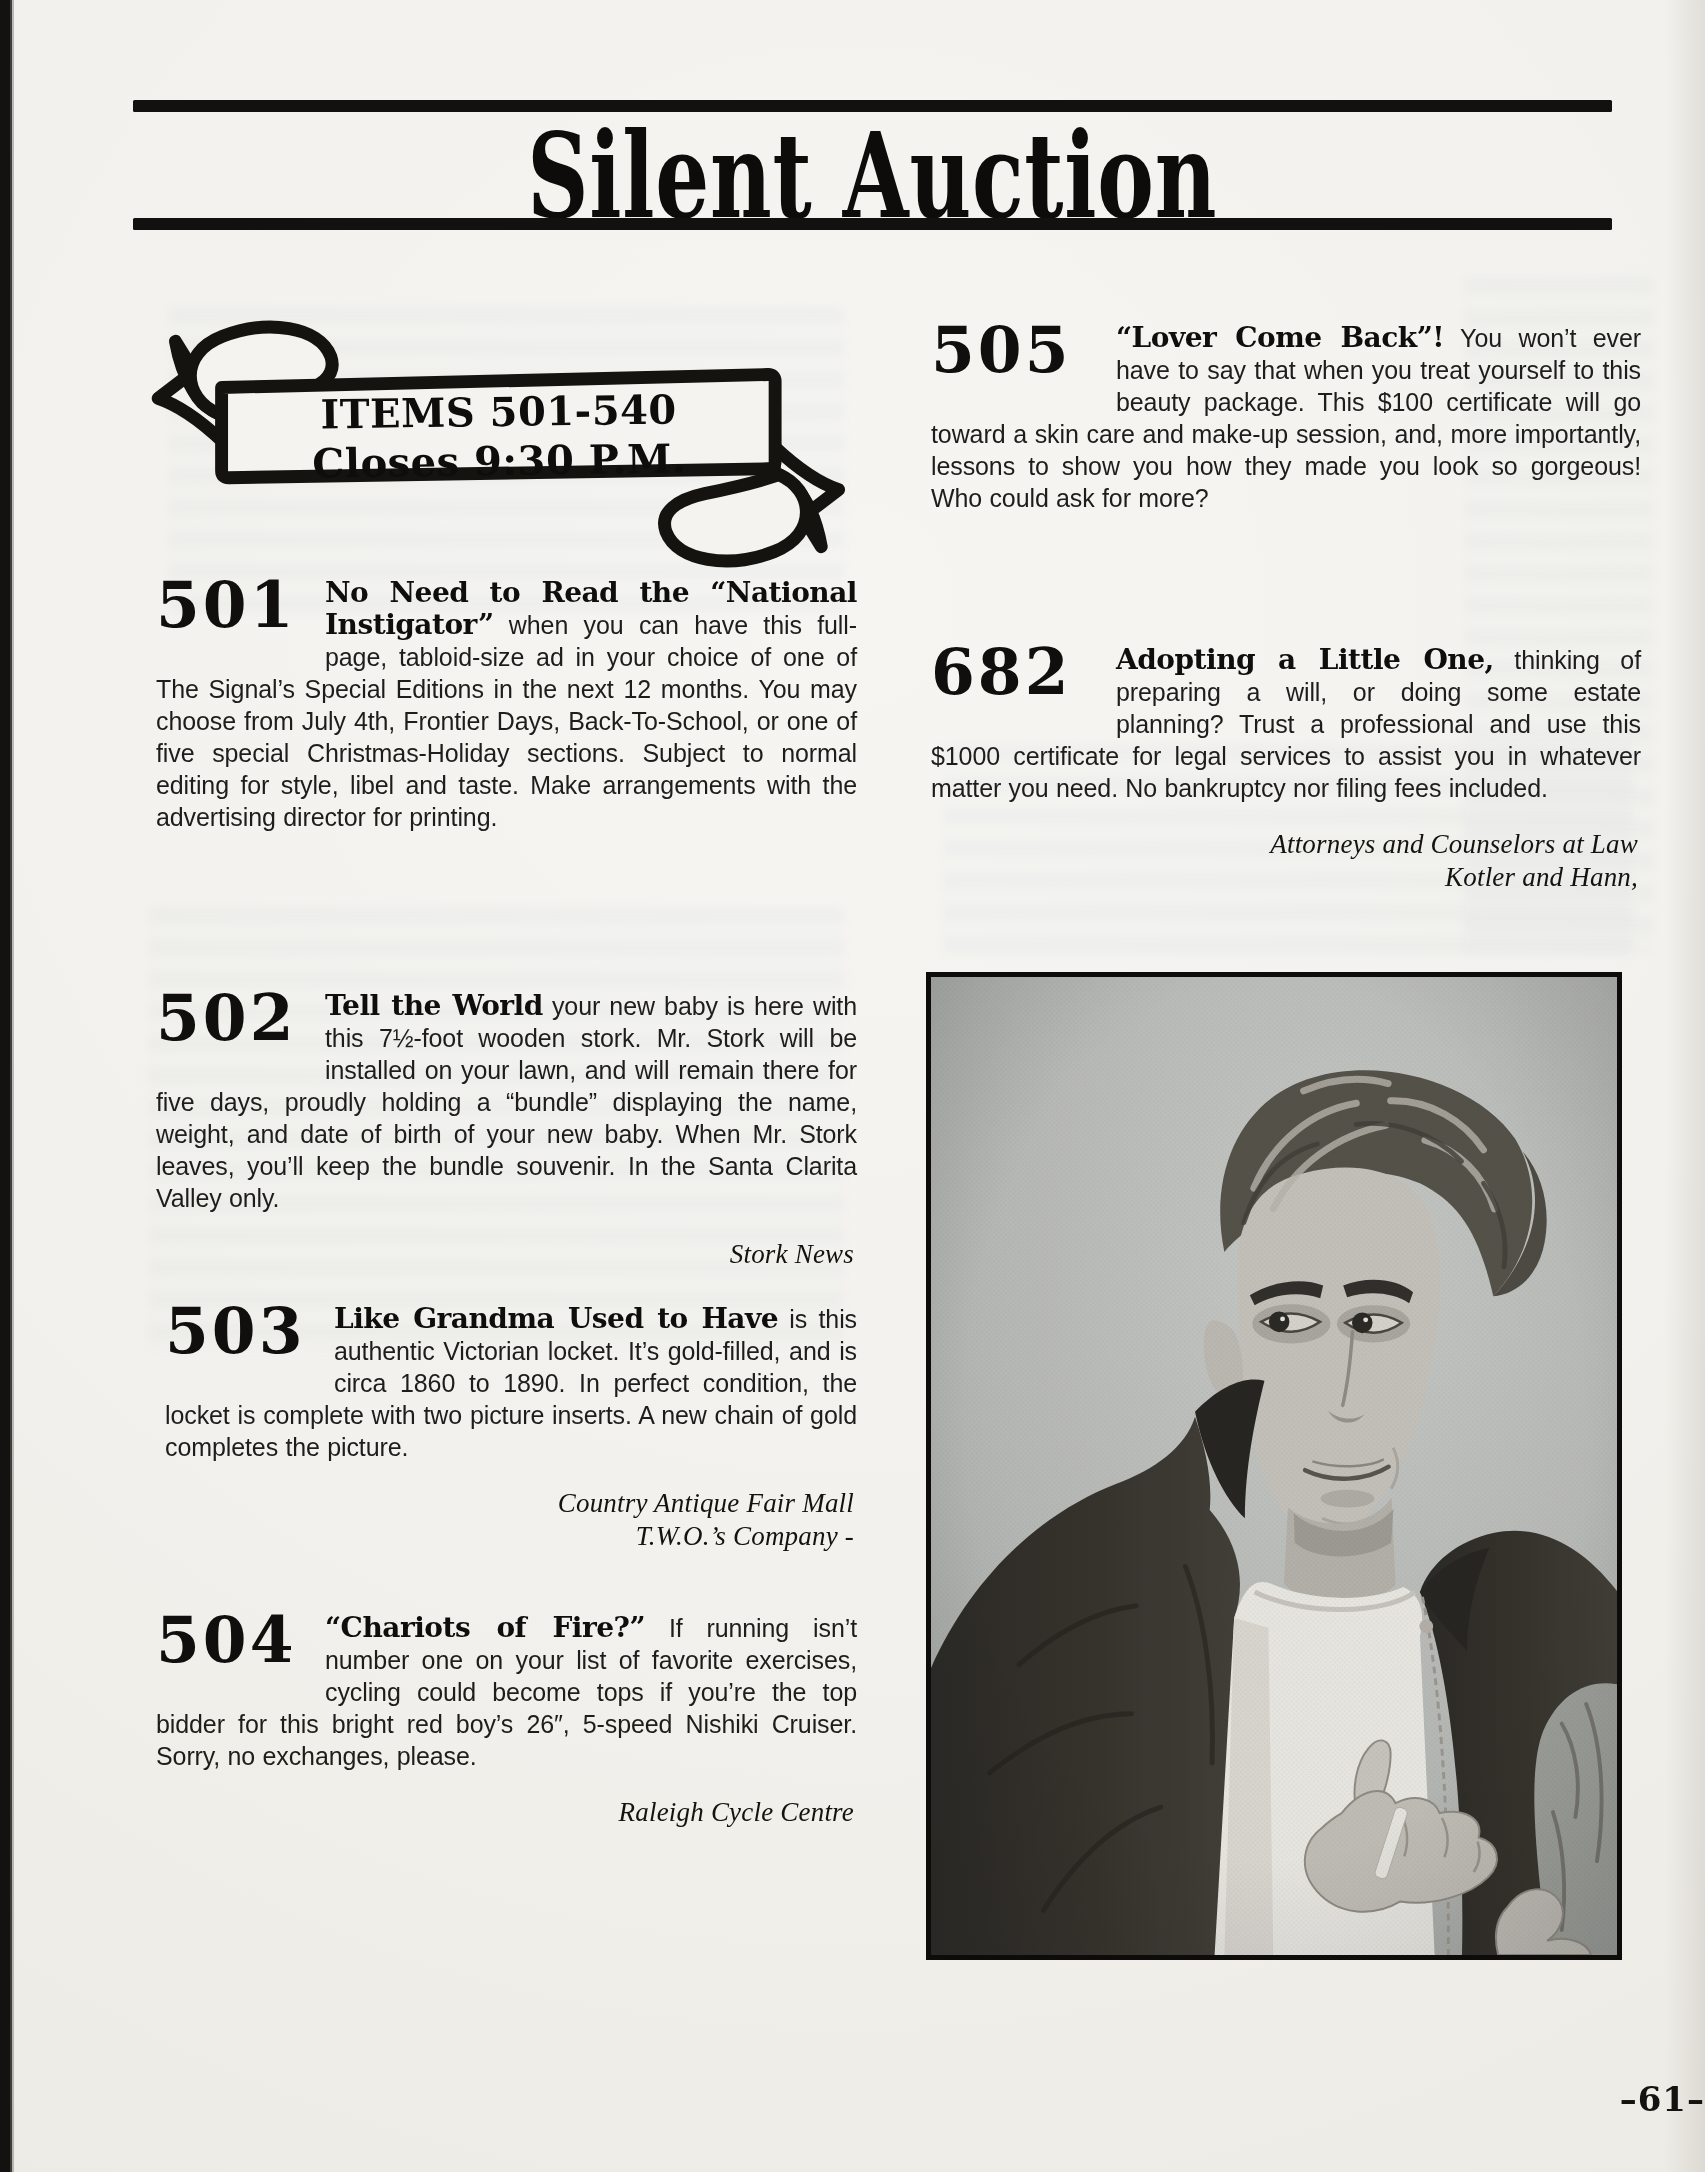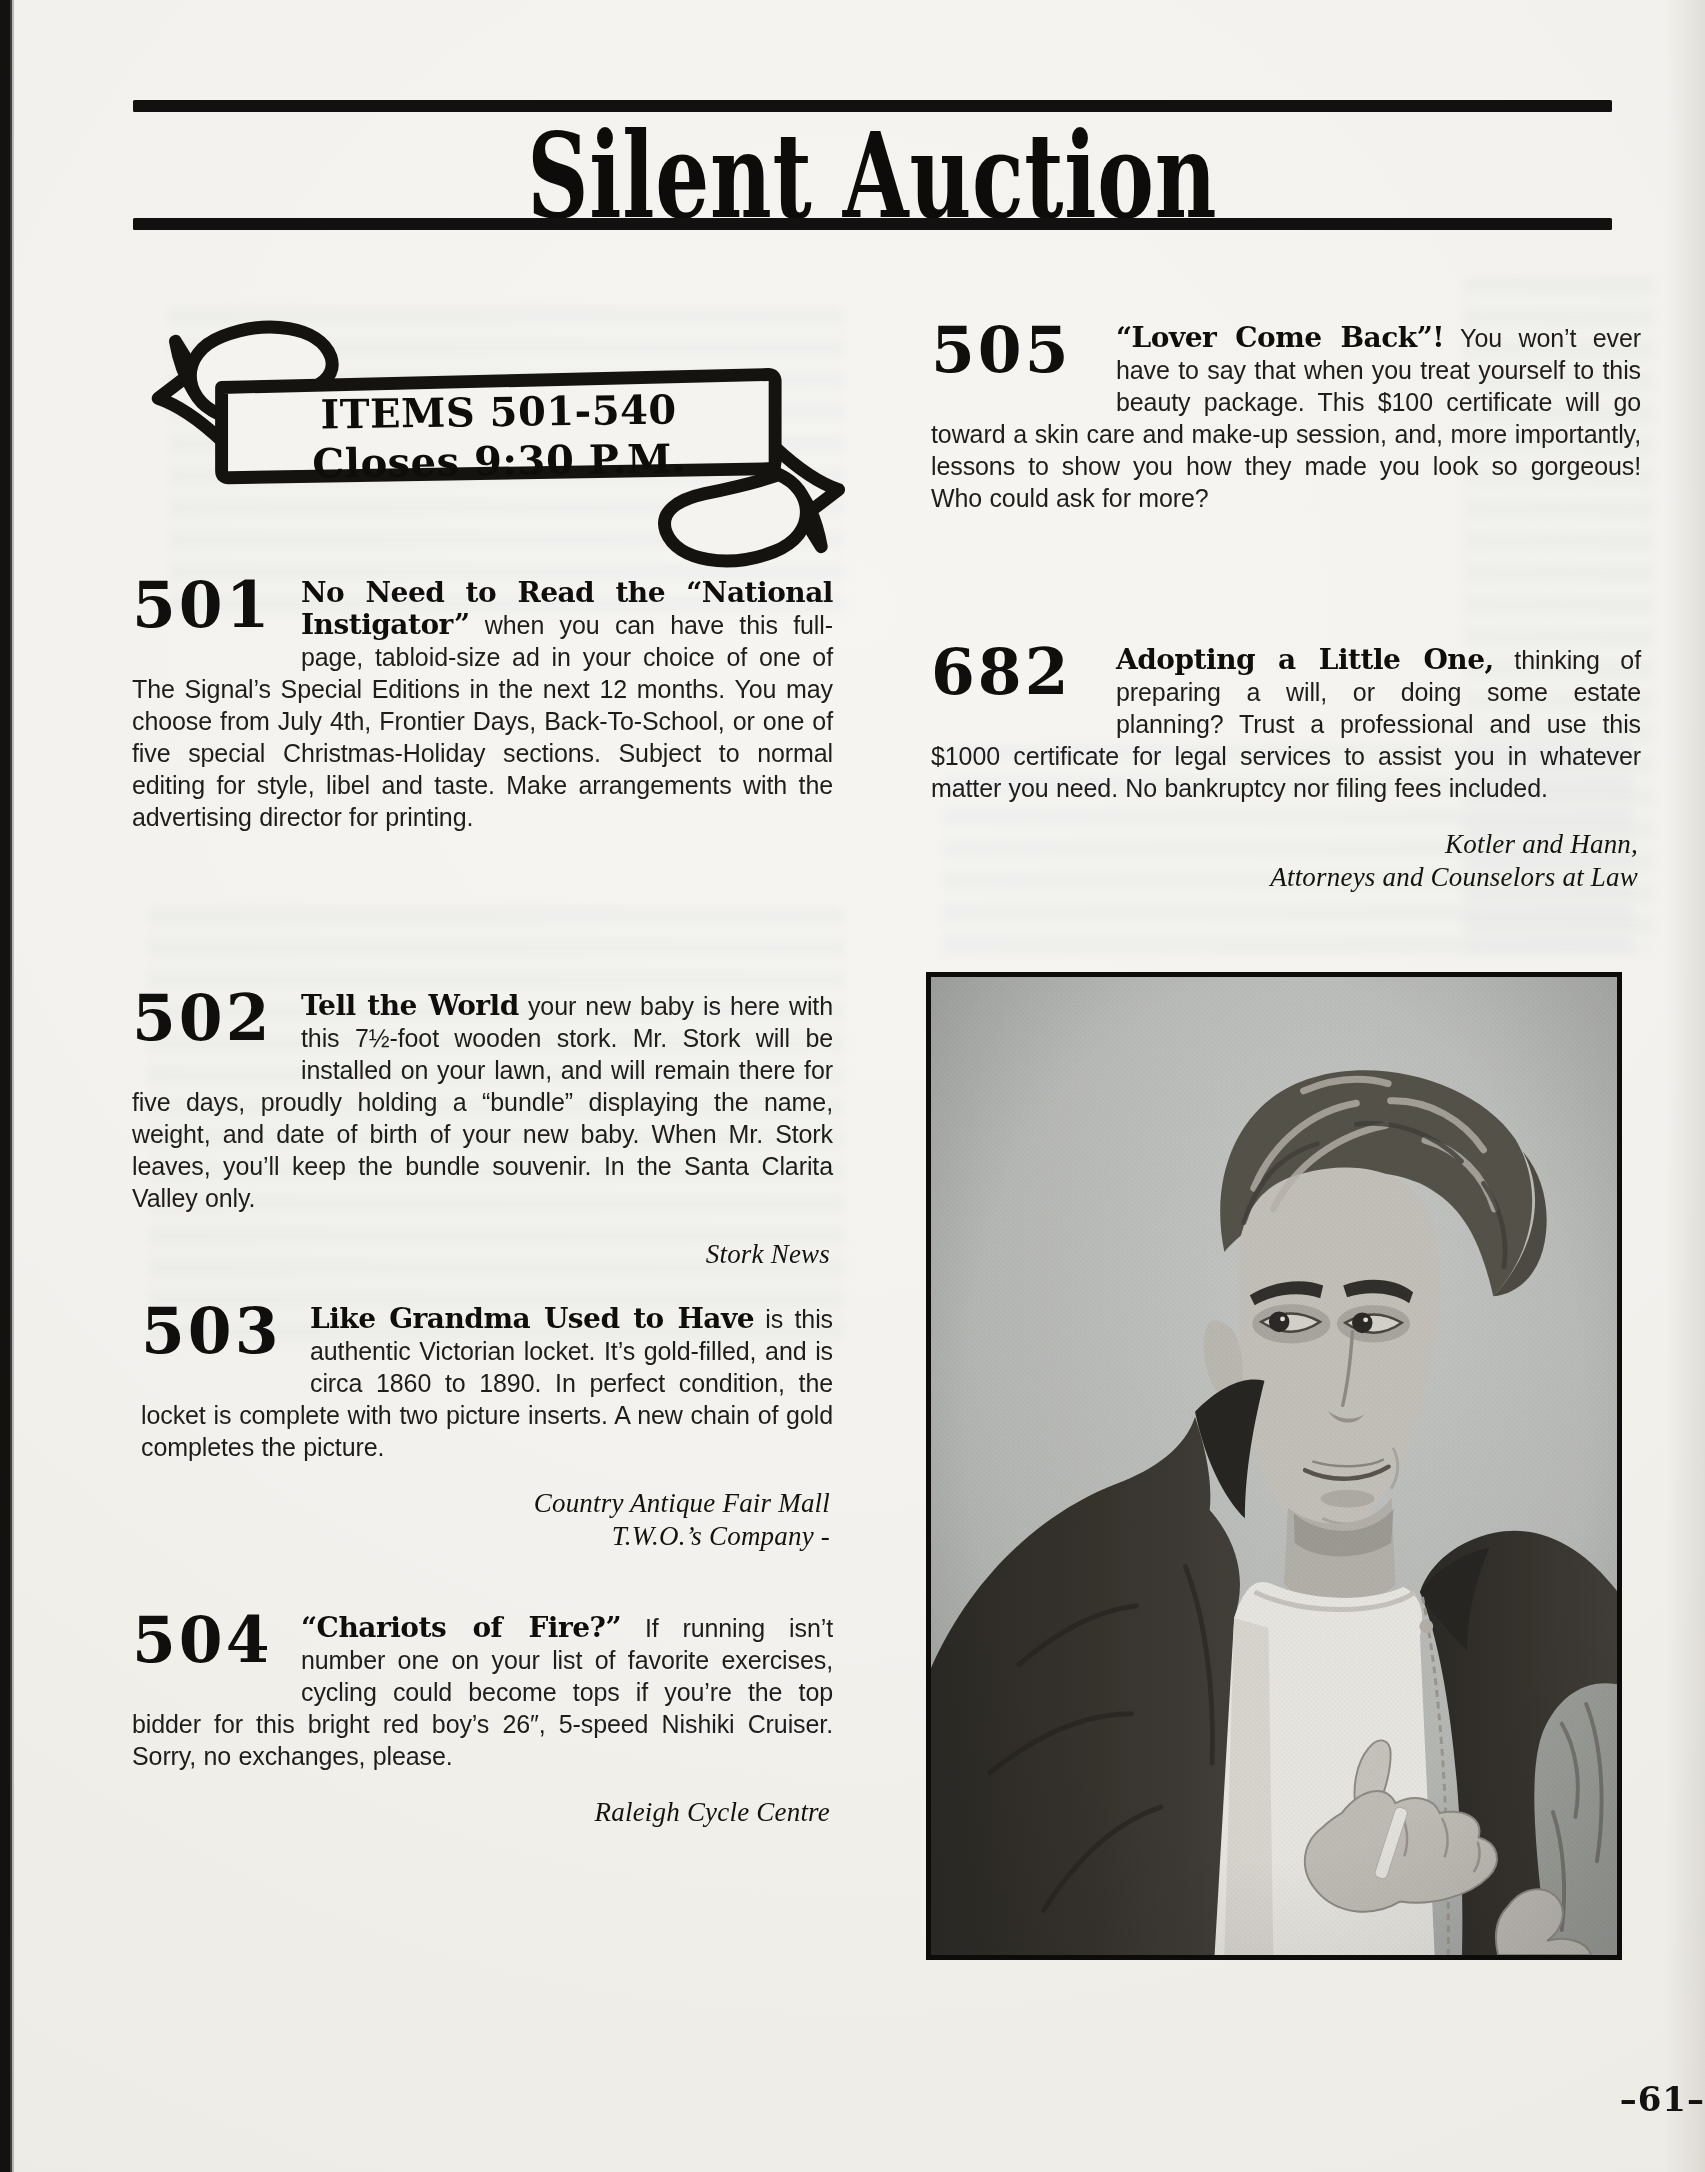--- a/index.html
+++ b/index.html
@@ -22,21 +22,21 @@
   .title-text{display:inline-block;transform:scaleX(.72);transform-origin:center;
         font-family:"DejaVu Serif","Liberation Serif",serif;font-weight:800;
         font-size:118px;line-height:1;letter-spacing:1px;color:#0d0c0a;white-space:nowrap;}
   
   .banner-svg{position:absolute;left:148px;top:319px;width:727px;height:310px;}
   .banner-text{position:absolute;left:232px;top:387px;width:534px;text-align:center;
         transform:rotate(-.8deg);font-family:"DejaVu Serif","Liberation Serif",serif;
         font-weight:800;font-size:40px;line-height:49px;letter-spacing:0.5px;color:#0e0d0b;}
   
   .col{position:absolute;top:0;height:2172px;}
-  .col-left{left:132px;width:701px;text-decoration:underline;}
+  .col-left{left:156px;width:701px;text-decoration:underline;}
   .col-right{left:931px;width:710px;}
   .item{position:absolute;left:0;right:0;}
   .num-float{float:left;width:169px;height:70px;}
   .col-right .num-float{width:185px;}
   .item-num{font-family:"DejaVu Serif","Liberation Serif",serif;font-weight:800;
         font-size:63px;line-height:56px;letter-spacing:3px;color:#100f0d;}
   .item-body{margin:0;font-size:25px;line-height:32px;text-align:justify;
         letter-spacing:-0.1px;word-spacing:0.5px;color:#1e1d1b;}
   .lead{font-family:"DejaVu Serif","Liberation Serif",serif;font-weight:800;
         font-size:28px;letter-spacing:-0.5px;color:#0f0e0c;}
@@ -134,22 +134,22 @@
       </div>
       <p class="item-body"><b class="lead">“Lover Come Back”!</b><span> You won’t ever have to say that when you treat yourself to this beauty package. This $100 certificate will go toward a skin care and make-up session, and, more importantly, lessons to show you how they made you look so gorgeous! Who could ask for more?</span></p>
     </div>
 
     <div class="item" style="top:644px;">
       <div class="num-float">
         <span class="item-num">682</span>
       </div>
       <p class="item-body"><b class="lead">Adopting a Little One,</b><span> thinking of preparing a will, or doing some estate planning? Trust a professional and use this $1000 certificate for legal services to assist you in whatever matter you need. No bankruptcy nor filing fees included.</span></p>
       <div class="attribution">
+        <div>Attorneys and Counselors at Law</div>
         <div>Kotler and Hann,</div>
-        <div>Attorneys and Counselors at Law</div>
       </div>
     </div>
 
   </div>
 
   <div class="photo-frame">
     <svg viewBox="0 0 1403 1991" preserveAspectRatio="none">
       <defs>
         <radialGradient id="bgv" cx="0.58" cy="0.30" r="0.95">
           <stop offset="0" stop-color="#c9cbc8"></stop>

